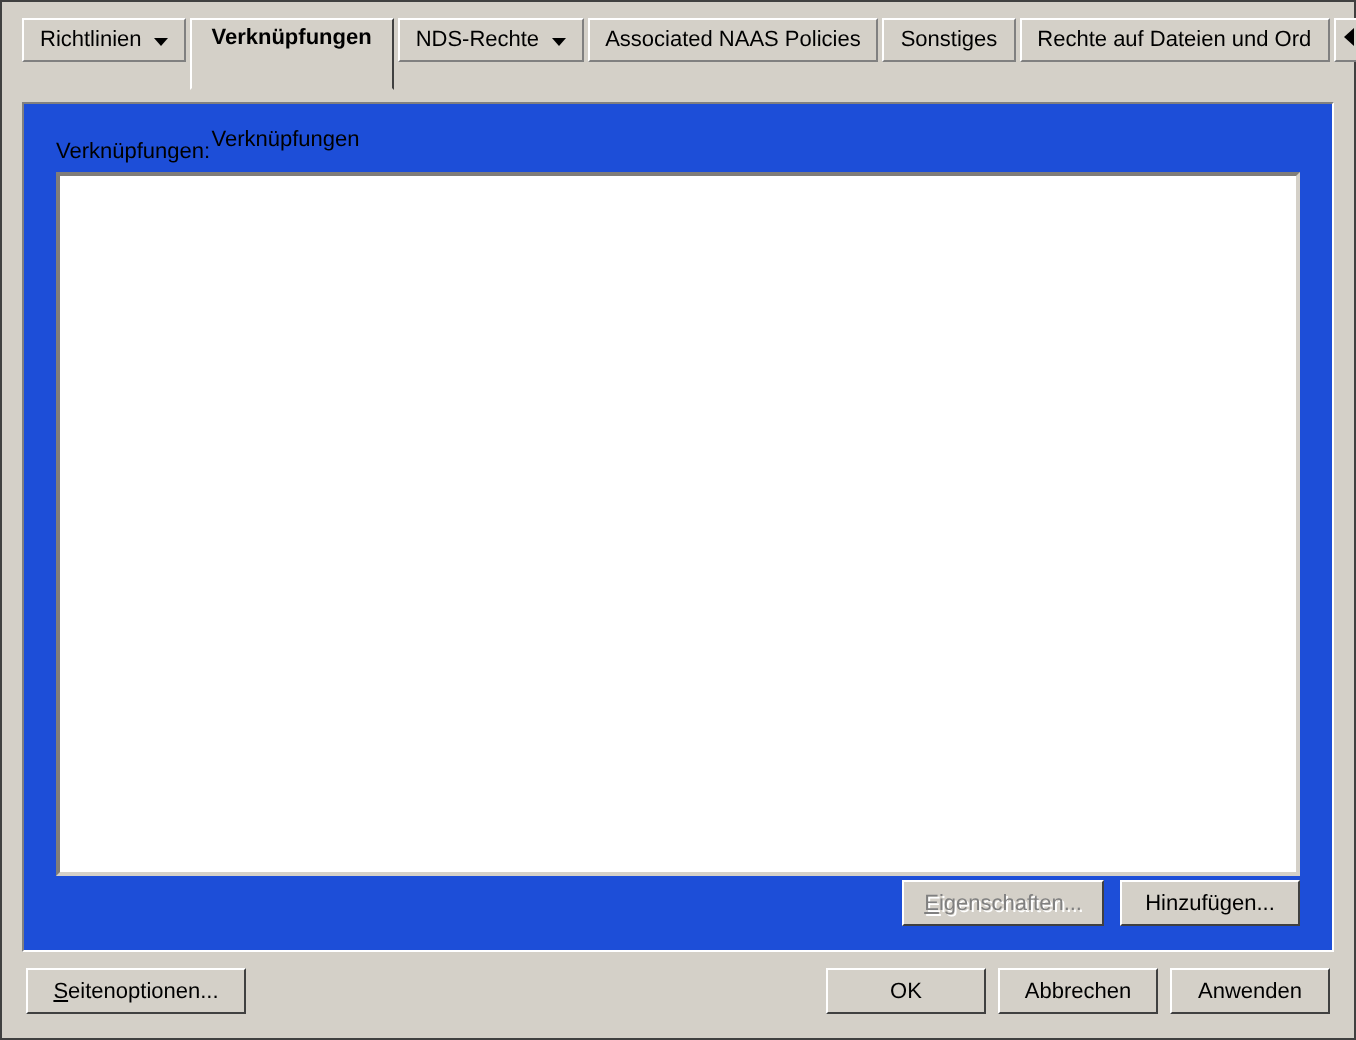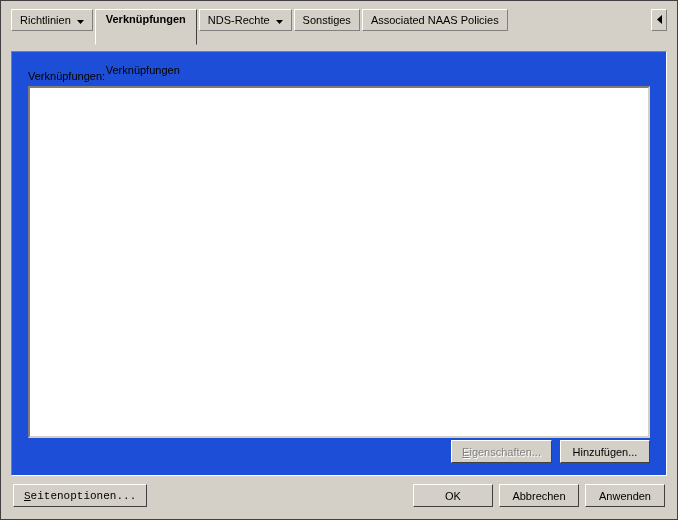--- a/index.html
+++ b/index.html
@@ -160,21 +160,20 @@
   gap: 6px;
 }
 .bottom-bar .spacer {
   flex: 1;
 }
 .bottom-bar .btn {
   min-width: 80px;
 }
 .bottom-bar .btn.wide {
   min-width: 110px;
-  font-family: Liberation Mono, monospace;
 }
 svg.tri { width: 7px; height: 4px; }
 svg.arrow { width: 5px; height: 9px; }
 .underline-first::first-letter { text-decoration: underline; }
 </style>
 </head>
 <body>
 
 <div class="window">
 
@@ -195,24 +194,27 @@
       </div>
       <div class="tab">
         <span>NDS-Rechte</span>
         <span class="drop">
           <svg class="tri" viewBox="0 0 7 4">
               <polygon points="0,0 7,0 3.5,4" fill="#000"></polygon>
             </svg>
         </span>
       </div>
       <div class="tab">
+        <span>Associated NAAS Policies</span>
+      </div>
+      <div class="tab">
         <span>Sonstiges</span>
       </div>
       <div class="tab">
-        <span>Associated NAAS Policies</span>
+        <span>Rechte auf Dateien und Ord</span>
       </div>
 
       <div class="scroll-btns">
         <div class="scroll-btn">
           <span>
             <svg class="arrow" viewBox="0 0 5 9">
                 <polygon points="5,0 5,9 0,4.5" fill="#000"></polygon>
               </svg>
           </span>
         </div>

